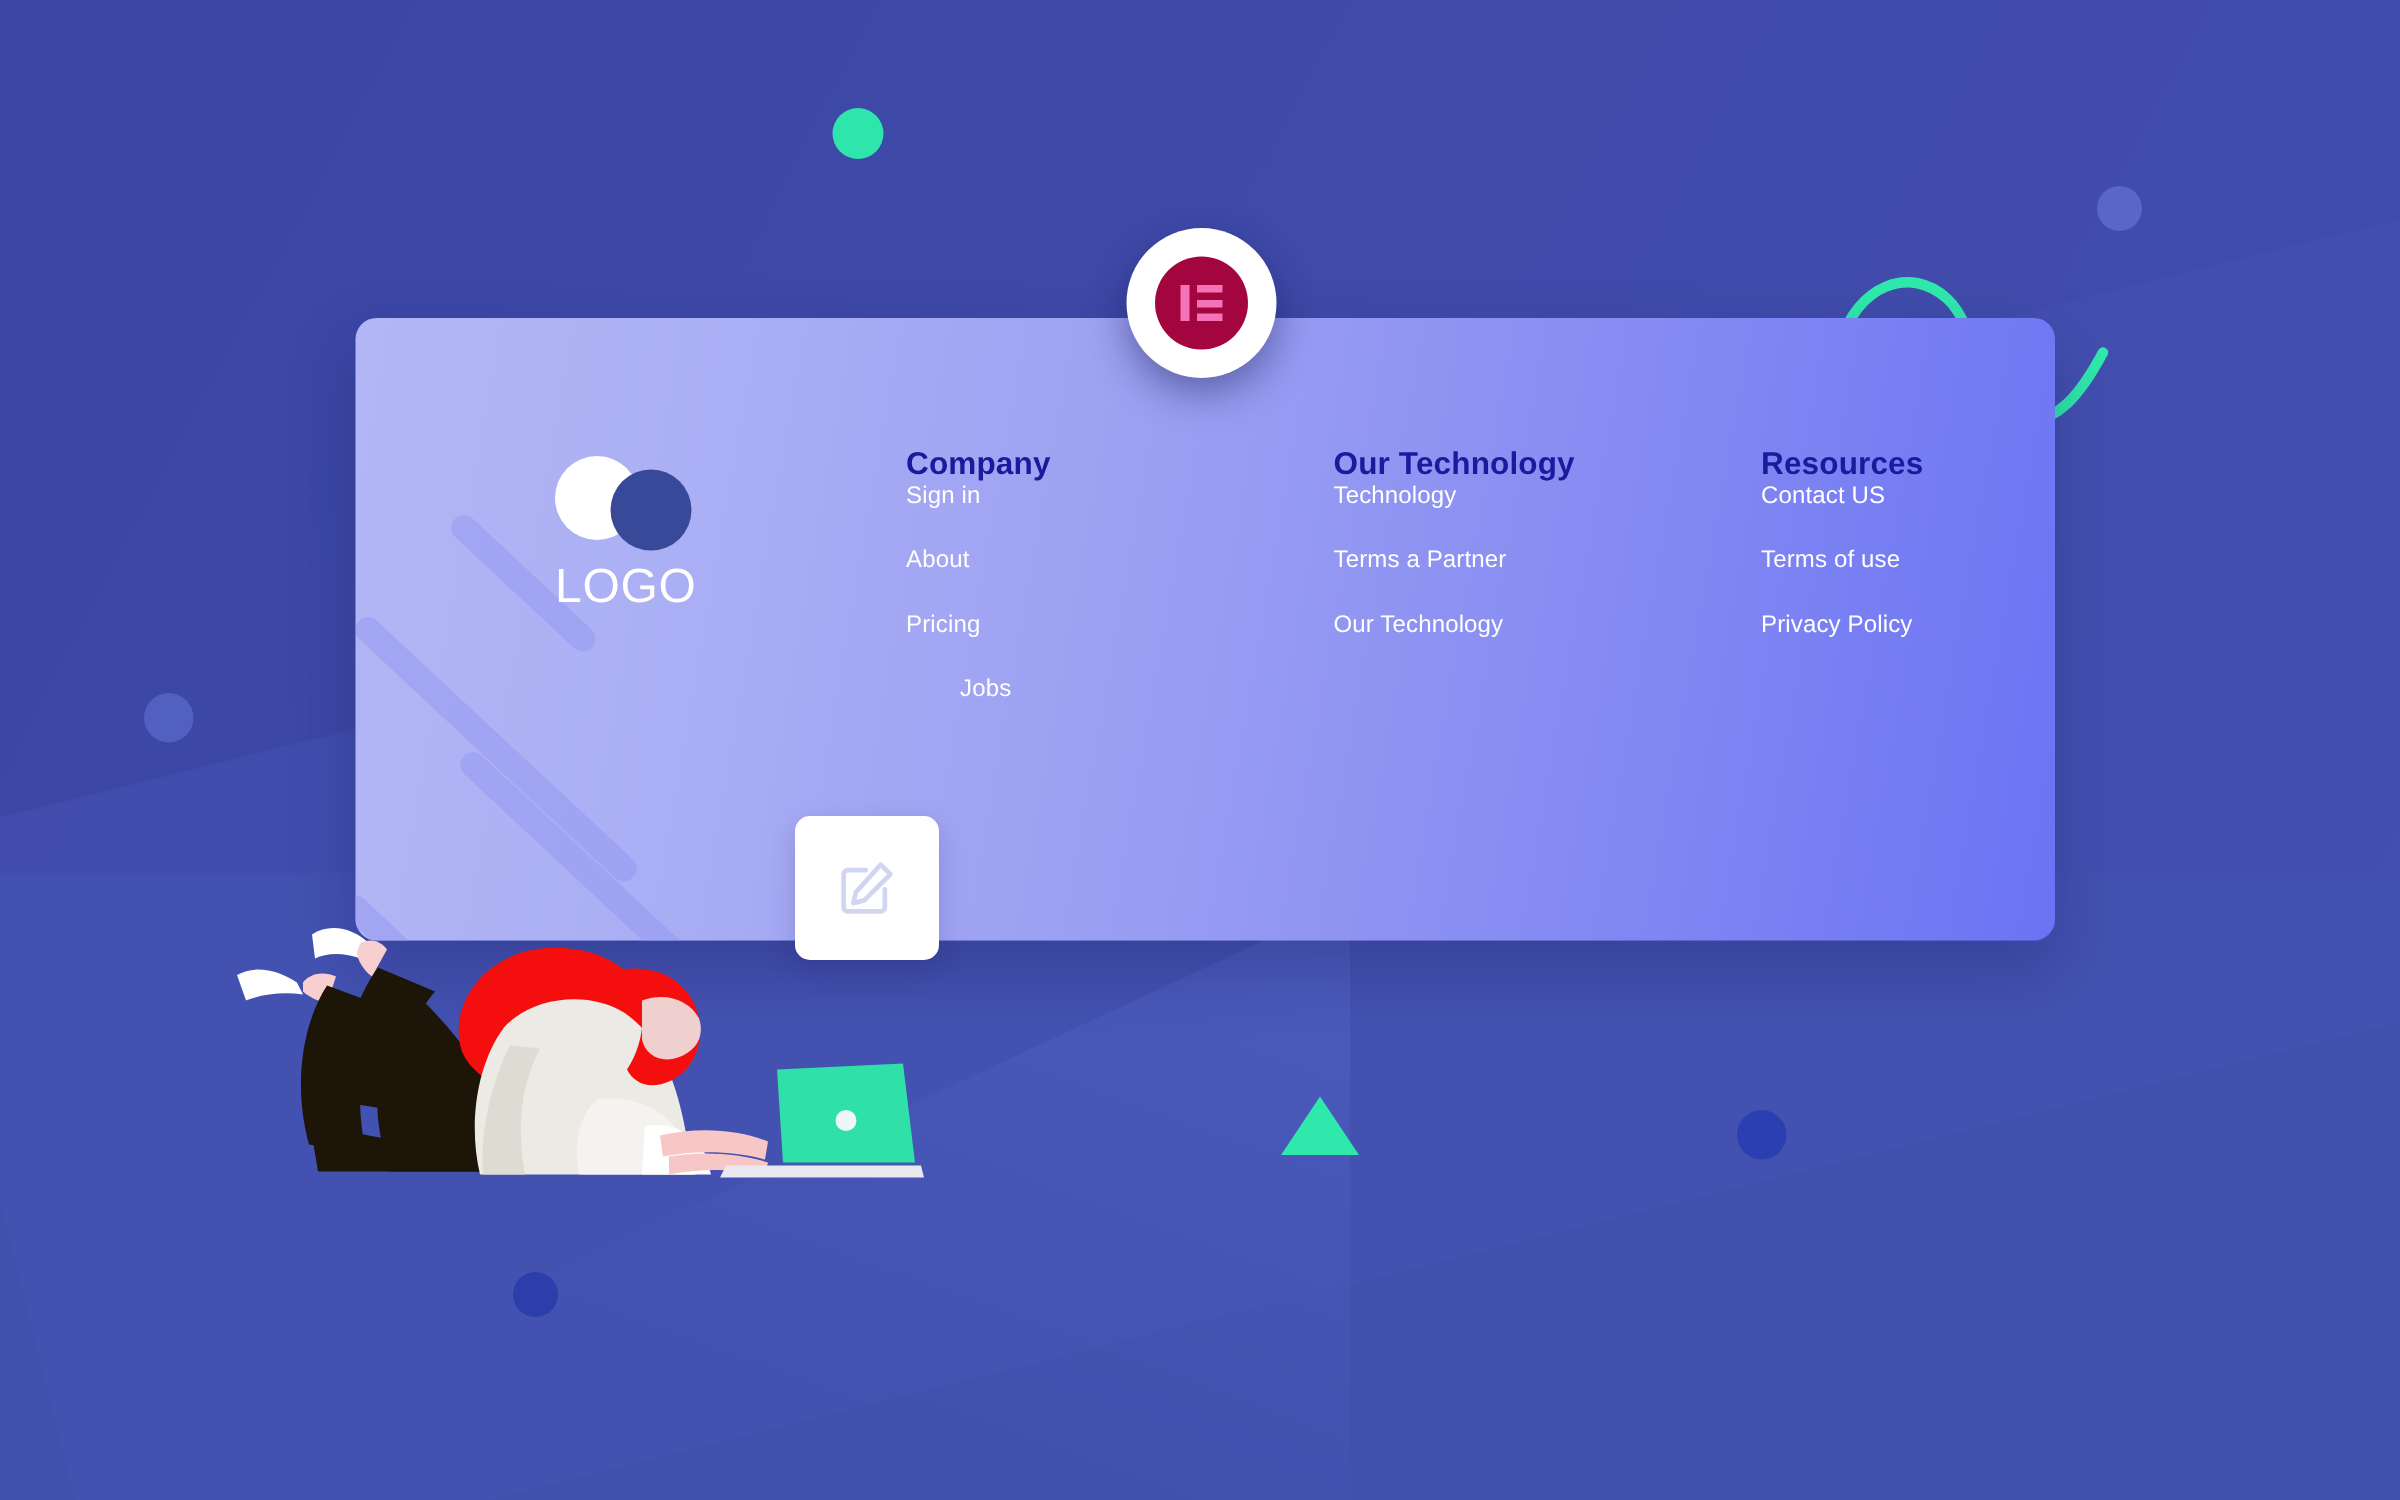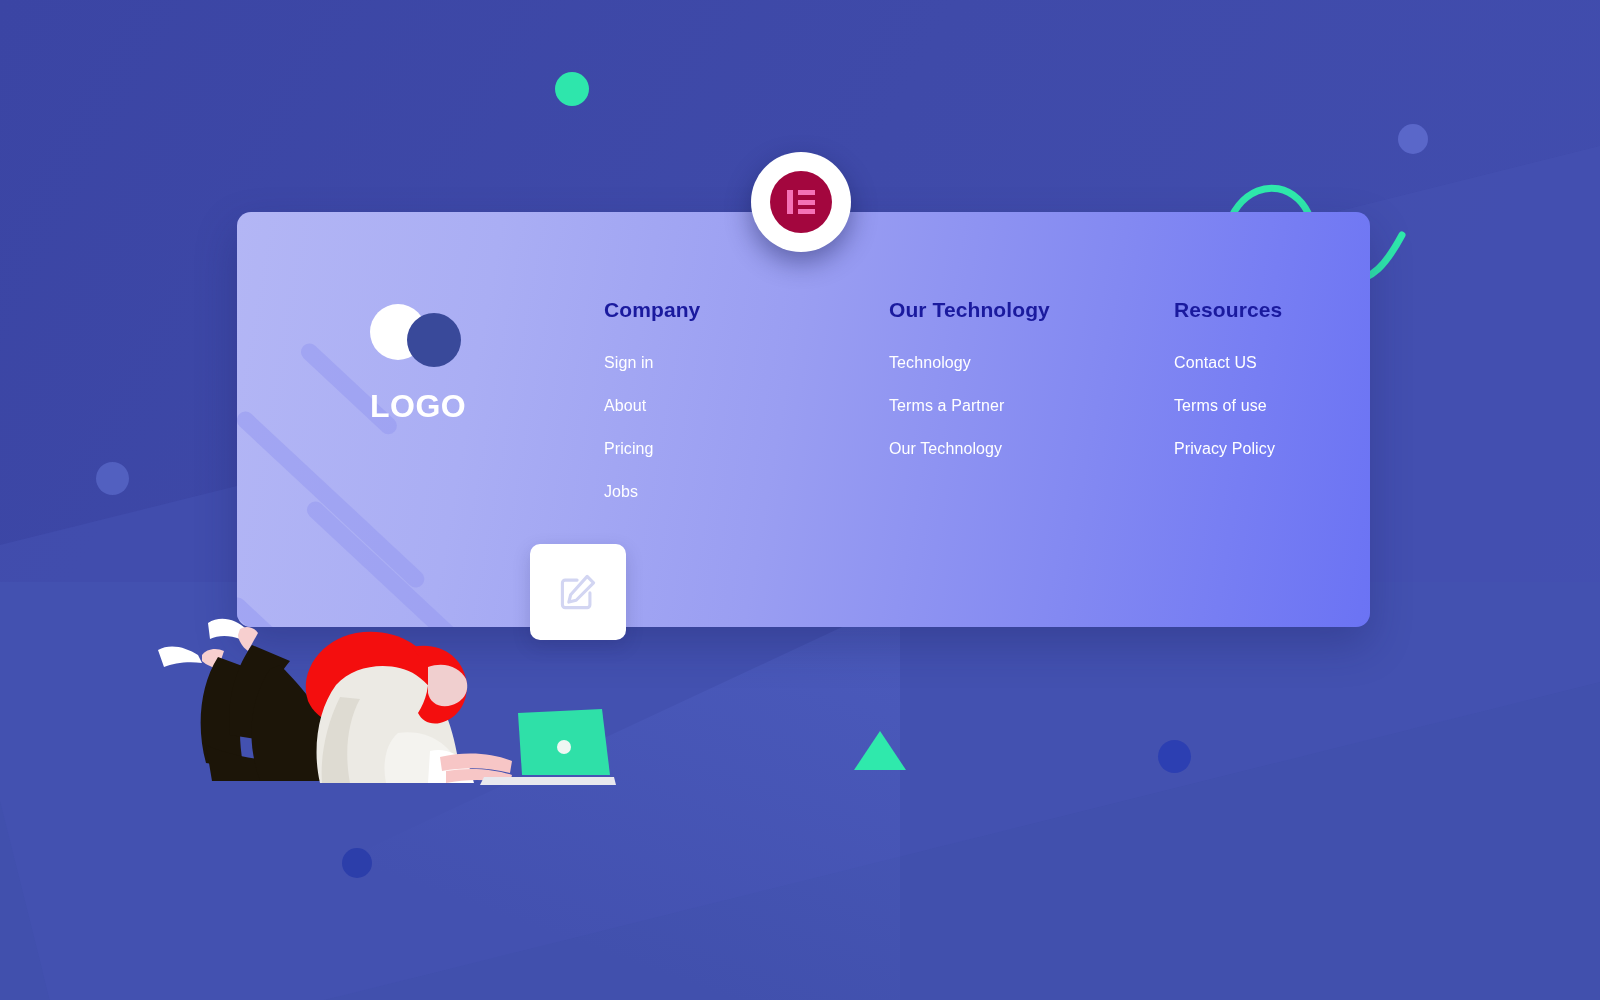--- a/index.html
+++ b/index.html
@@ -80,52 +80,51 @@
   .logo-block {
     position:absolute;
     left:133px; top:92px;
     width:200px;
   }
   .logo-marks { position:relative; height:68px; width:120px; }
   .logo-circle { position:absolute; border-radius:50%; }
   .logo-circle-white { left:0;   top:0;  width:56px; height:56px; background:#ffffff; }
   .logo-circle-dark  { left:37px; top:9px; width:54px; height:54px; background:#39499a; }
   .logo-text {
-    margin-top:16px;
+    margin-top:0;
     font-size:32px;
-    font-weight:bold;
+    font-weight:normal;
     color:#ffffff;
     letter-spacing:.5px;
   }
   
   .columns {
     position:absolute;
     left:367px; top:86px;
     display:flex;
     gap:0;
   }
   .col { width:285px; }
   .col.col-resources { width:260px; }
   .col-title {
     font-size:21px;
     font-weight:bold;
     color:#1a1a9e;
-    margin-bottom:32px;
     letter-spacing:.1px;
   }
   .col-link {
     display:block;
     font-size:16px;
     color:#ffffff;
     margin-bottom:25px;
     letter-spacing:.1px;
     text-decoration:none;
     cursor:pointer;
   }
-  .col-link.gap-before { margin-top:14px; }
+  .col-link.gap-before { margin-top:14px;margin-left:36px; }
   
   .badge {
     position:absolute;
     left:751px; top:152px;
     width:100px; height:100px;
     border-radius:50%;
     background:#ffffff;
     display:flex; align-items:center; justify-content:center;
     box-shadow:0 10px 26px rgba(20,24,80,.45);
     z-index:6;

